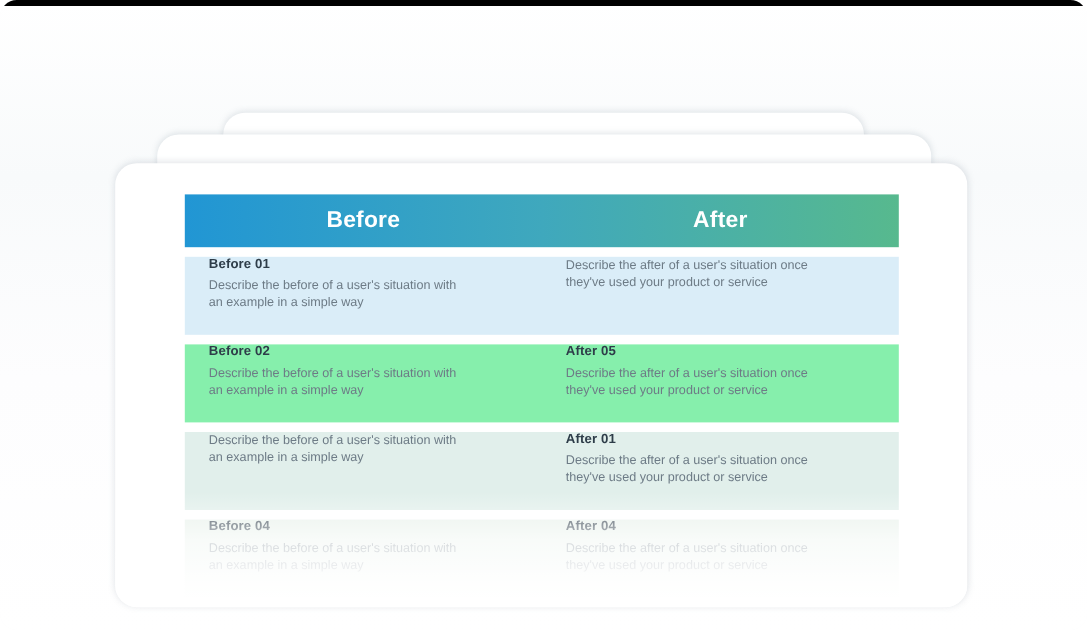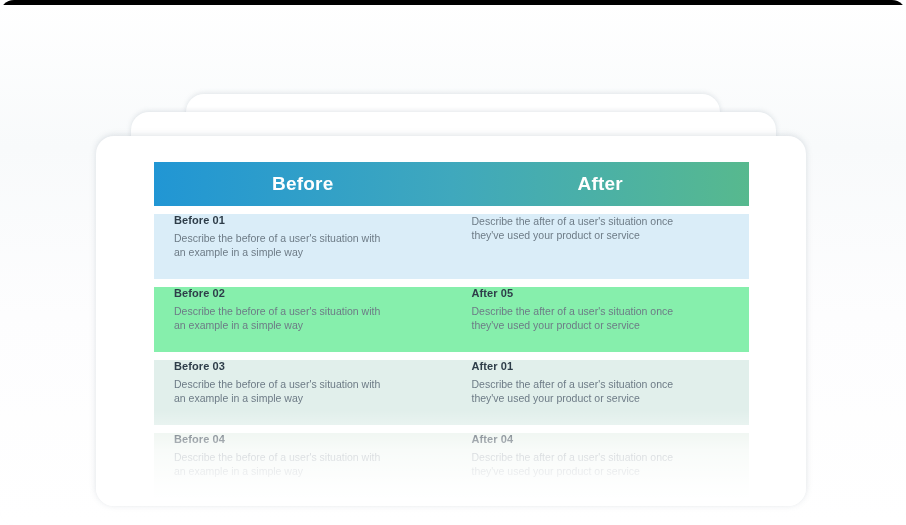--- a/index.html
+++ b/index.html
@@ -164,21 +164,20 @@
           <p class="cell-desc">Describe the before of a user's situation with an example in a simple way</p>
         </div>
         <div class="cell">
           <p class="cell-title">After 05</p>
           <p class="cell-desc">Describe the after of a user's situation once they've used your product or service</p>
         </div>
       </div>
 
       <div class="data-row" style="background:#e1efeb;">
         <div class="cell">
-          <p class="cell-title">Before 03</p>
           <p class="cell-desc">Describe the before of a user's situation with an example in a simple way</p>
         </div>
         <div class="cell">
           <p class="cell-title">After 01</p>
           <p class="cell-desc">Describe the after of a user's situation once they've used your product or service</p>
         </div>
       </div>
 
       <div class="data-row" style="background:#e7f1ea;">
         <div class="cell">

